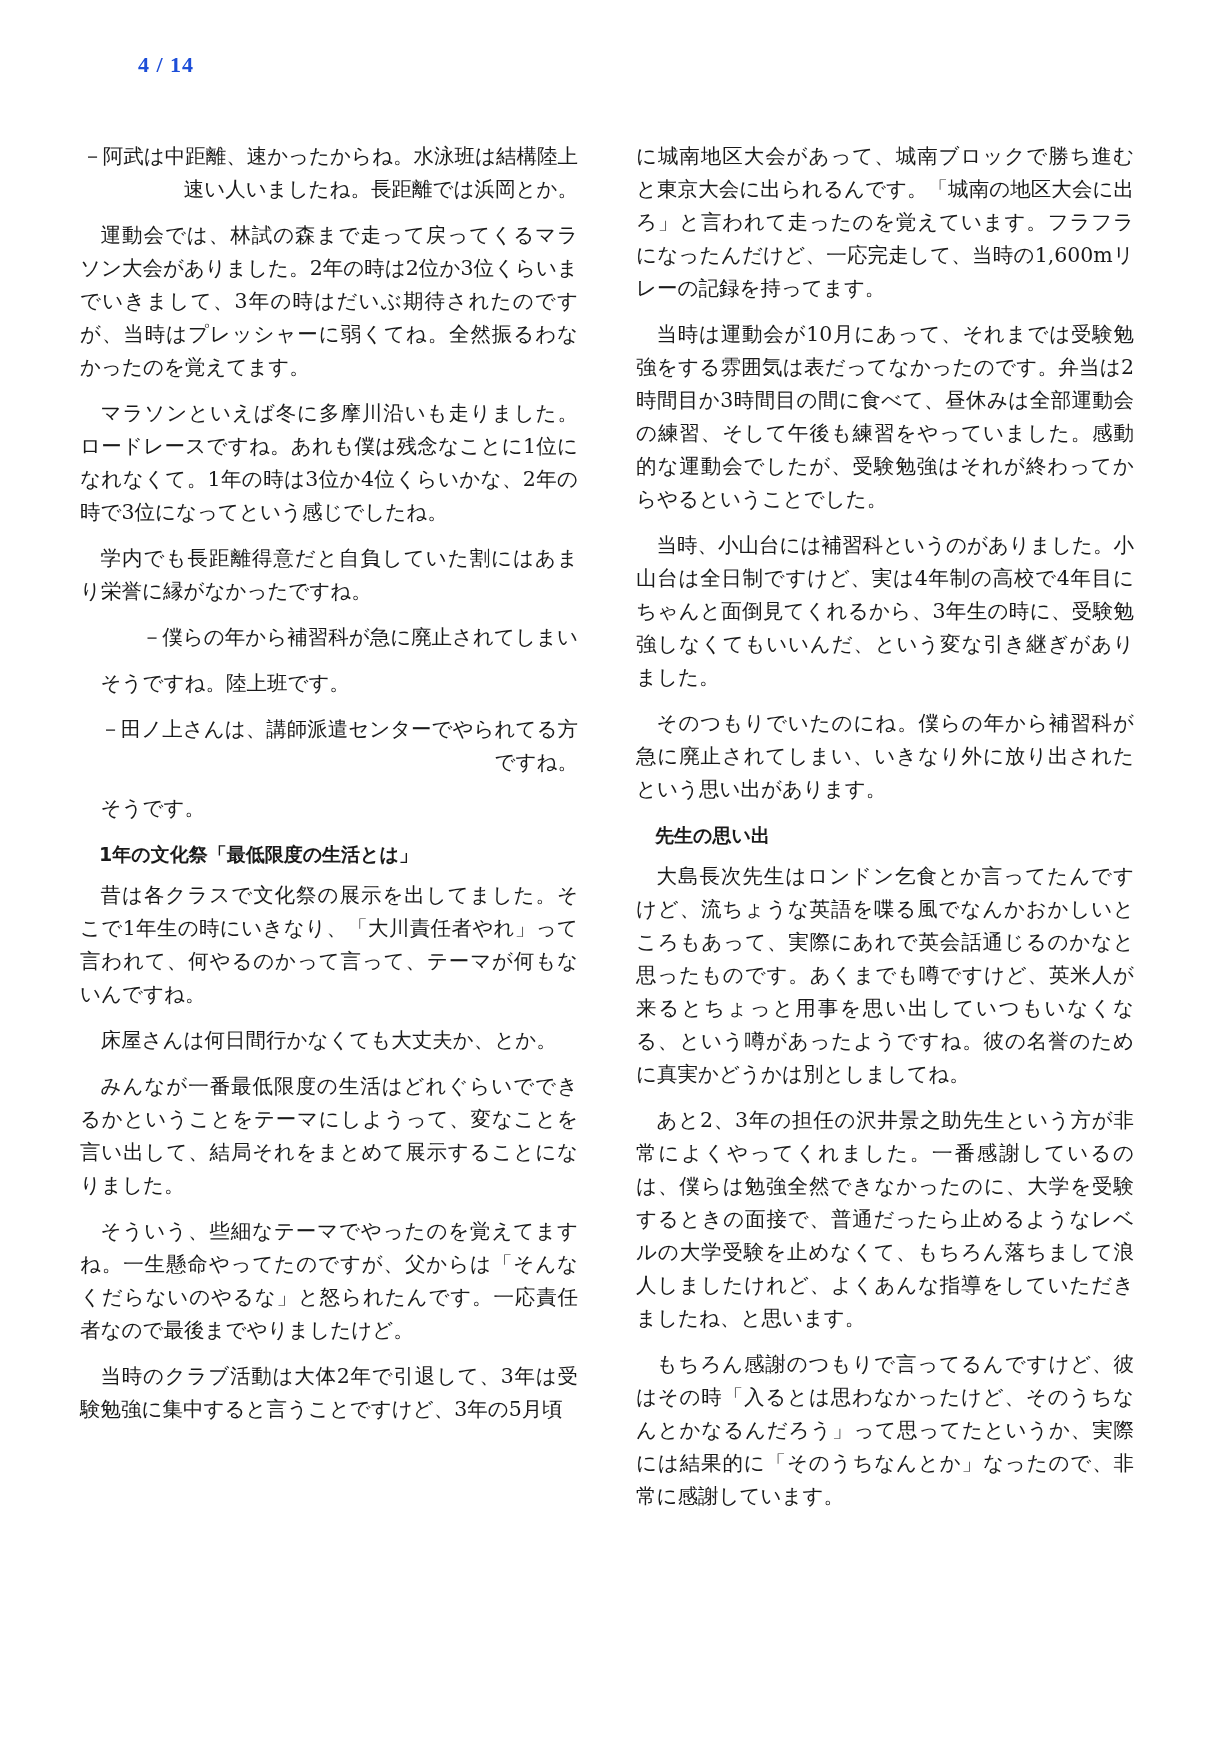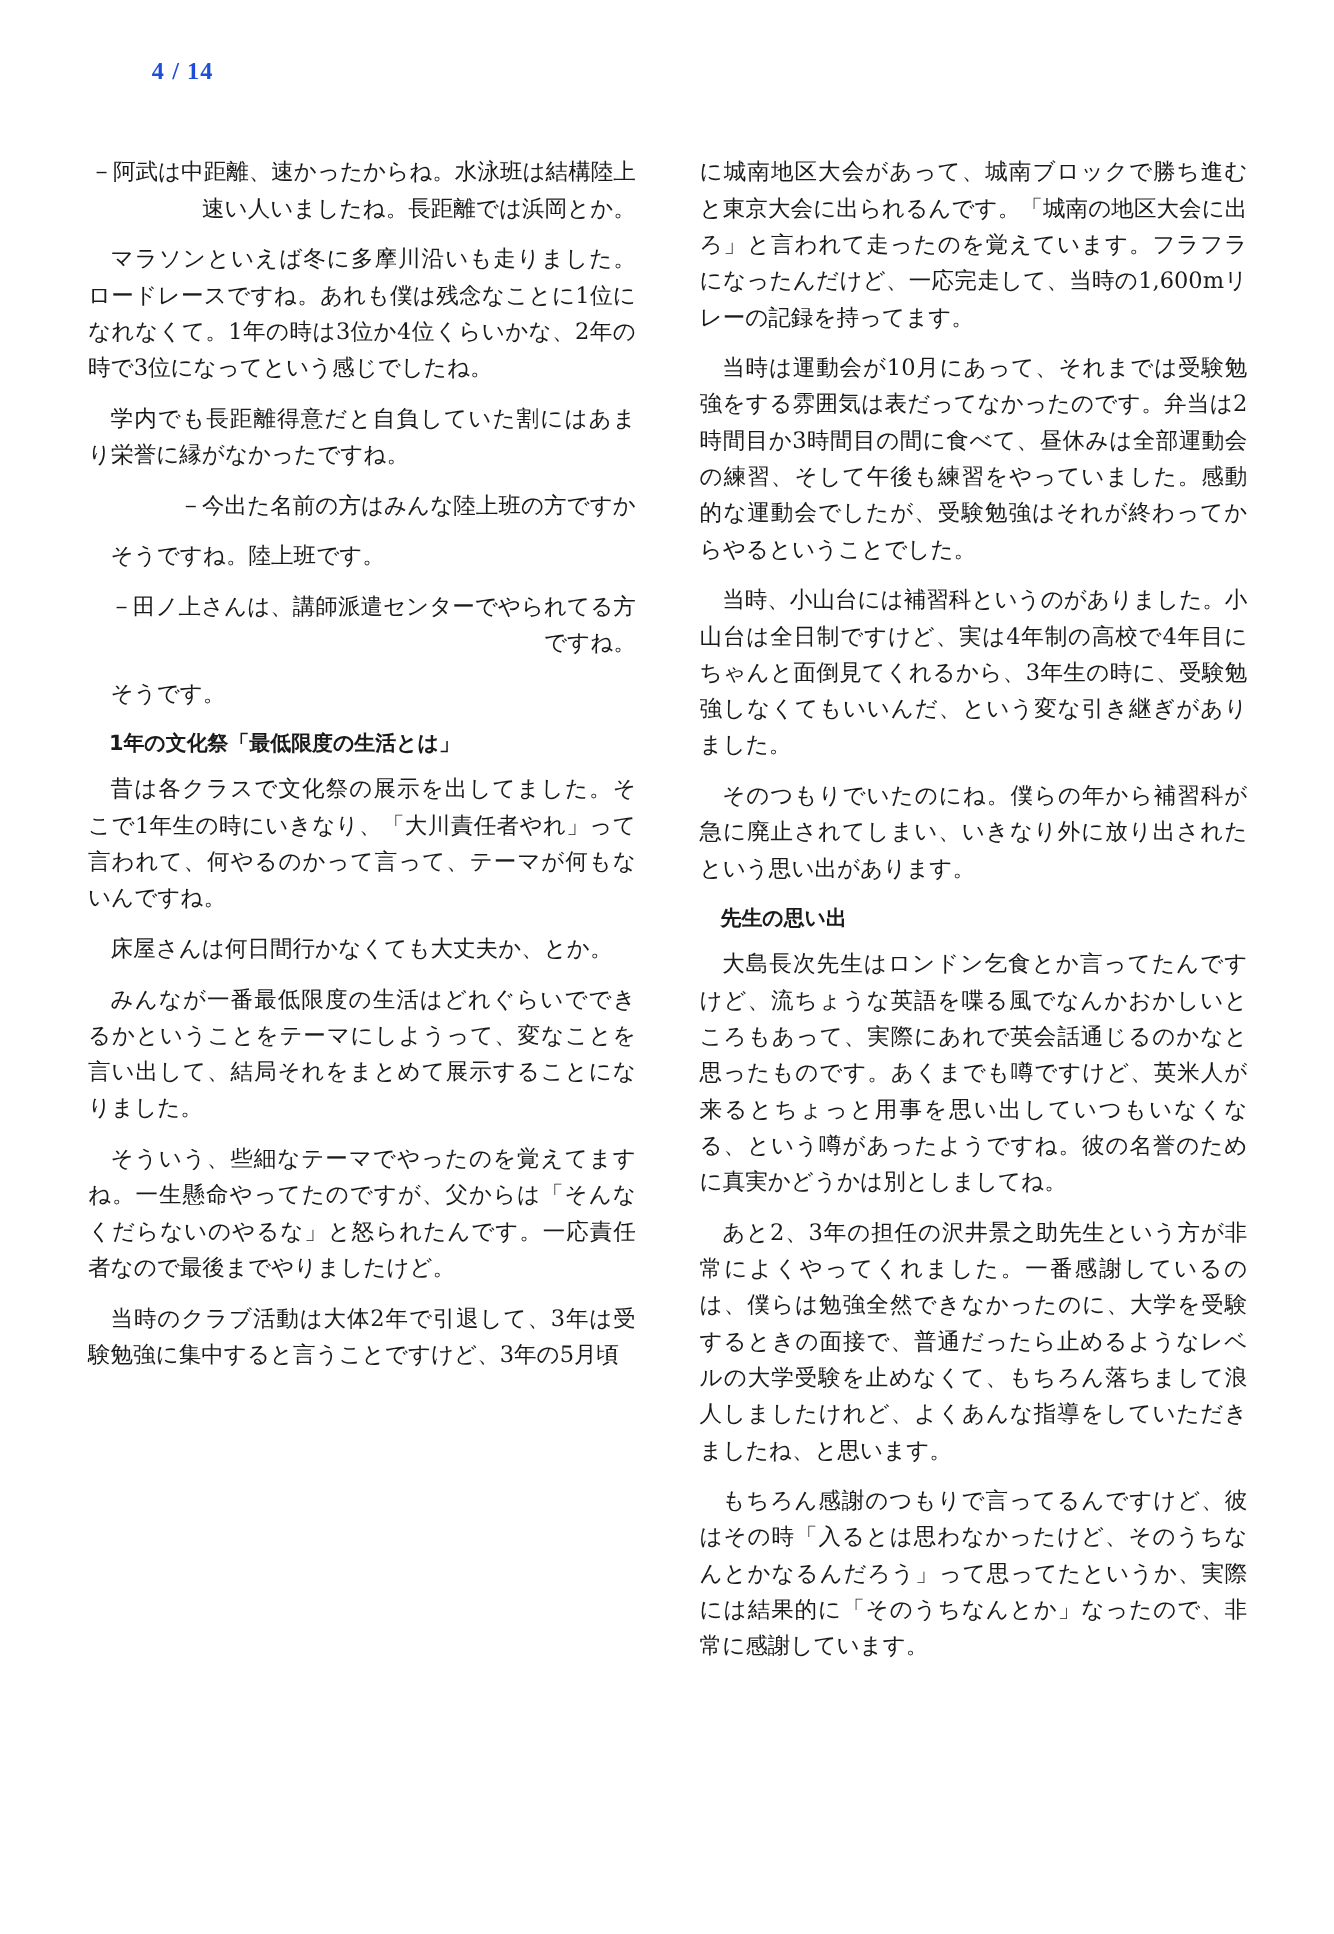--- a/index.html
+++ b/index.html
@@ -30,23 +30,24 @@
   }
   .heading.spaced { }
 </style>
 </head>
 <body>
 
 <div class="page-num">4 / 14</div>
 
 <div class="col left">
   <p class="q">－阿武は中距離、速かったからね。水泳班は結構陸上速い人いましたね。長距離では浜岡とか。</p>
+  <p class="p">運動会では、林試の森まで走って戻ってくるマラソン大会がありました。2年の時は2位か3位くらいまでいきまして、3年の時はだいぶ期待されたのですが、当時はプレッシャーに弱くてね。全然振るわなかったのを覚えてます。</p>
   <p class="p">マラソンといえば冬に多摩川沿いも走りました。ロードレースですね。あれも僕は残念なことに1位になれなくて。1年の時は3位か4位くらいかな、2年の時で3位になってという感じでしたね。</p>
   <p class="p">学内でも長距離得意だと自負していた割にはあまり栄誉に縁がなかったですね。</p>
-  <p class="q">－今出た名前の方はみんな陸上班の方ですか</p>
+  <p class="q">－僕らの年から補習科が急に廃止されてしまい</p>
   <p class="a">そうですね。陸上班です。</p>
   <p class="q">－田ノ上さんは、講師派遣センターでやられてる方ですね。</p>
   <p class="a">そうです。</p>
   <h3 class="heading">1年の文化祭「最低限度の生活とは」</h3>
   <p class="p">昔は各クラスで文化祭の展示を出してました。そこで1年生の時にいきなり、「大川責任者やれ」って言われて、何やるのかって言って、テーマが何もないんですね。</p>
   <p class="p">床屋さんは何日間行かなくても大丈夫か、とか。</p>
   <p class="p">みんなが一番最低限度の生活はどれぐらいでできるかということをテーマにしようって、変なことを言い出して、結局それをまとめて展示することになりました。</p>
   <p class="p">そういう、些細なテーマでやったのを覚えてますね。一生懸命やってたのですが、父からは「そんなくだらないのやるな」と怒られたんです。一応責任者なので最後までやりましたけど。</p>
   <p class="p">当時のクラブ活動は大体2年で引退して、3年は受験勉強に集中すると言うことですけど、3年の5月頃</p>
 </div>

